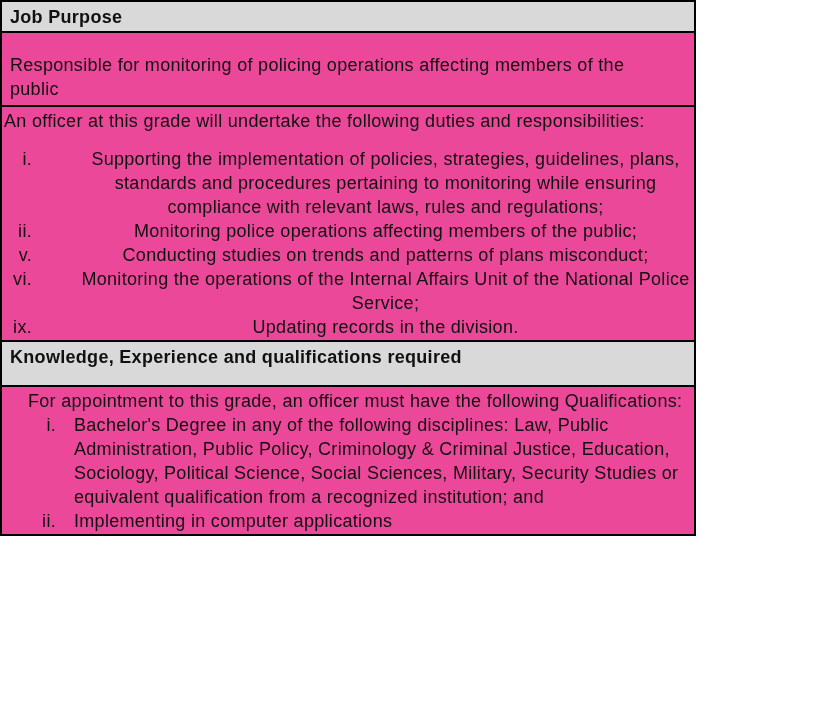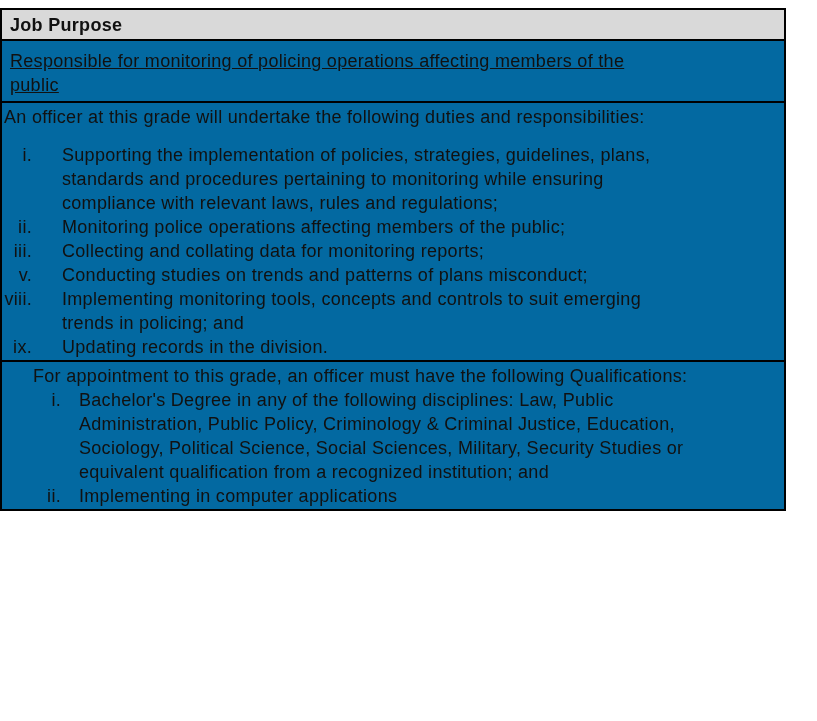--- a/index.html
+++ b/index.html
@@ -13,72 +13,71 @@
   }
   body {
     font-family: "Liberation Sans", "DejaVu Sans", sans-serif;
     font-size: 18px;
     line-height: 24px;
     letter-spacing: 0.3px;
     color: #111111;
   }
   .doc-table {
     position: absolute;
-    top: 8px;
+    top: 0;
     left: 0;
-    width: 786px;
+    width: 696px;
     border: 2px solid #000000;
-    background: #0369a1;
+    background: #ec4899;
   }
   .row {
     border-bottom: 2px solid #000000;
   }
   .row:last-child {
     border-bottom: none;
   }
   .hdr {
     background: #d9d9d9;
     font-weight: bold;
     padding: 3px 8px 2px 8px;
   }
   .hdr.tall {
     padding-bottom: 16px;
   }
   .body-row {
-    padding: 8px 10px 4px 8px;
-    text-decoration: underline;
+    padding: 20px 10px 4px 8px;
   }
   .pre {
     white-space: pre-line;
   }
   .list-row {
     padding: 2px 2px 1px 2px;
   }
   .list-row.qual {
-    padding-left: 20px;
-    margin-left: 11px;
+    padding-left: 26px;
   }
   .intro {
     margin: 0 0 14px 0;
   }
   .intro.tight {
     margin-bottom: 0;
   }
   .li {
     display: flex;
     align-items: flex-start;
   }
   .li .num {
     flex: 0 0 28px;
     width: 28px;
     text-align: right;
   }
   .resp .li .txt {
-    margin-left: 30px;
+    margin-left: 47px;
     flex: 1;
+    text-align: center;
   }
   .qual .li .txt {
     margin-left: 18px;
     flex: 1;
   }
 </style>
 </head>
 <body>
 
 <div class="doc-table">
@@ -100,38 +99,37 @@
       <span class="num">i.</span>
       <div class="txt pre">Supporting the implementation of policies, strategies, guidelines, plans,
 standards and procedures pertaining to monitoring while ensuring
 compliance with relevant laws, rules and regulations;</div>
     </div>
     <div class="li">
       <span class="num">ii.</span>
       <div class="txt pre">Monitoring police operations affecting members of the public;</div>
     </div>
     <div class="li">
-      <span class="num">iii.</span>
-      <div class="txt pre">Collecting and collating data for monitoring reports;</div>
-    </div>
-    <div class="li">
       <span class="num">v.</span>
       <div class="txt pre">Conducting studies on trends and patterns of plans misconduct;</div>
     </div>
     <div class="li">
-      <span class="num">viii.</span>
-      <div class="txt pre">Implementing monitoring tools, concepts and controls to suit emerging
-trends in policing; and</div>
+      <span class="num">vi.</span>
+      <div class="txt pre">Monitoring the operations of the Internal Affairs Unit of the National Police
+Service;</div>
     </div>
     <div class="li">
       <span class="num">ix.</span>
       <div class="txt pre">Updating records in the division.</div>
     </div>
   </div>
 
+  <div class="row hdr tall">
+    <span>Knowledge, Experience and qualifications required</span>
+  </div>
 
   <div class="row list-row qual">
     <div class="intro tight">For appointment to this grade, an officer must have the following Qualifications:</div>
 
     <div class="li">
       <span class="num">i.</span>
       <div class="txt pre">Bachelor's Degree in any of the following disciplines: Law, Public
 Administration, Public Policy, Criminology &amp; Criminal Justice, Education,
 Sociology, Political Science, Social Sciences, Military, Security Studies or
 equivalent qualification from a recognized institution; and</div>

